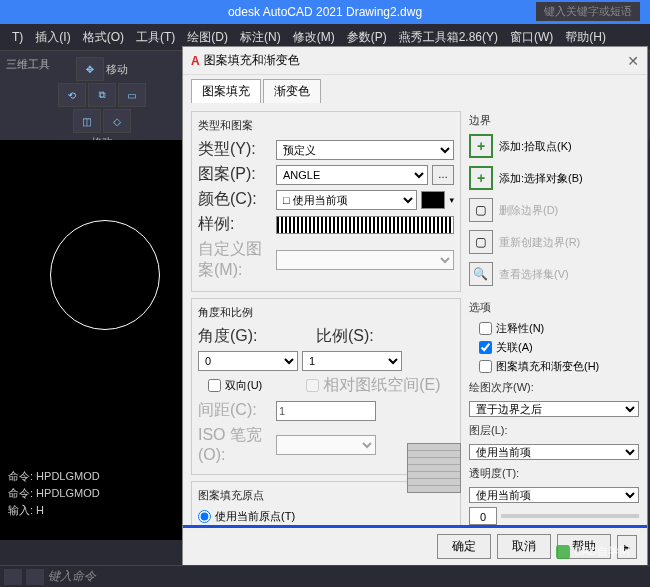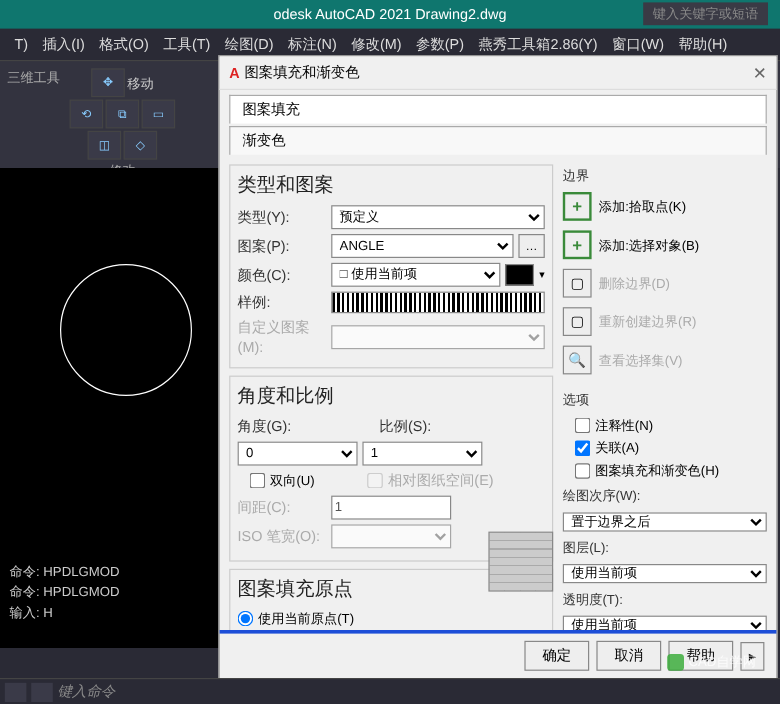--- a/index.html
+++ b/index.html
@@ -1,46 +1,46 @@
 <!DOCTYPE html>
 <html><head>
 <meta charset="utf-8">
 <style>
 * { box-sizing: border-box; margin: 0; padding: 0; font-family: "Microsoft YaHei", sans-serif; }
 body { width: 650px; height: 587px; background: #2a2a35; overflow: hidden; position: relative; color: #ccc; font-size: 12px; }
-.titlebar { height: 24px; background: #0f766e; display: flex; align-items: center; justify-content: center; color: #fff; font-size: 12px; }
+.titlebar { height: 24px; background: #3b82f6; display: flex; align-items: center; justify-content: center; color: #fff; font-size: 12px; }
 .titlebar .search { position: absolute; right: 10px; top: 2px; background: #3a3a45; padding: 2px 8px; font-size: 11px; color: #888; }
 .menubar { height: 26px; background: #2a2a35; display: flex; align-items: center; padding-left: 8px; gap: 4px; color: #ddd; }
 .menubar span { padding: 2px 4px; cursor: default; }
 .toolbar { height: 90px; background: #33333f; border-top: 1px solid #444; padding: 6px; display: flex; gap: 8px; }
 .tool-group { display: flex; flex-direction: column; align-items: center; gap: 2px; }
 .tool-label { font-size: 11px; color: #aaa; }
 .tool-btns { display: flex; gap: 2px; flex-wrap: wrap; }
 .tbtn { width: 28px; height: 24px; background: #3a3a48; border: 1px solid #444; display: flex; align-items: center; justify-content: center; color: #8cf; font-size: 10px; }
 .canvas { position: absolute; top: 140px; left: 0; width: 218px; height: 400px; background: #000; }
 .circle { position: absolute; top: 80px; left: 50px; width: 110px; height: 110px; border: 1px solid #fff; border-radius: 50%; }
 .cmdline { position: absolute; bottom: 20px; left: 8px; font-size: 11px; color: #ccc; }
 .cmdline div { margin-bottom: 2px; }
 .statusbar { position: absolute; bottom: 0; left: 0; width: 650px; height: 22px; background: #2a2a35; border-top: 1px solid #444; display: flex; align-items: center; padding: 0 4px; gap: 4px; }
 .statusbar .icon { width: 18px; height: 16px; background: #3a3a48; }
 
 .dialog { position: absolute; top: 46px; left: 182px; width: 466px; height: 520px; background: #f0f0f0; border: 1px solid #888; color: #000; display: flex; flex-direction: column; }
 .dlg-title { height: 28px; display: flex; align-items: center; padding: 0 8px; background: #f0f0f0; border-bottom: 1px solid #ddd; }
 .dlg-title .logo { color: #d22; font-weight: bold; margin-right: 4px; }
 .dlg-title .close { margin-left: auto; color: #666; font-size: 14px; }
-.tabs { display: flex; gap: 2px; padding: 4px 8px 0; flex-direction: column; }
+.tabs { display: flex; gap: 2px; padding: 4px 8px 0; }
 .tab { padding: 3px 10px; border: 1px solid #aaa; border-bottom: none; background: #f8f8f8; font-size: 12px; }
 .tab.active { background: #fff; }
 .dlg-body { flex: 1; display: flex; padding: 8px; gap: 8px; overflow: hidden; }
 .col-left { flex: 1; display: flex; flex-direction: column; gap: 6px; }
 .col-right { width: 170px; display: flex; flex-direction: column; gap: 4px; }
 .group { border: 1px solid #ccc; padding: 6px; }
-.group-title { font-size: 16px; margin-bottom: 6px; color: #222; }
+.group-title { font-size: 11px; margin-bottom: 6px; color: #222; }
 .row { display: flex; align-items: center; margin-bottom: 4px; gap: 4px; }
-.lbl { width: 74px; font-size: 12px; color: #333; }
+.lbl { width: 74px; font-size: 16px; color: #333; }
 .lbl.disabled { color: #aaa; }
 select, input[type=text] { height: 20px; font-size: 11px; border: 1px solid #888; padding: 0 2px; background: #fff; }
 select { flex: 1; }
 .swatch { width: 24px; height: 18px; border: 1px solid #888; }
 .pattern-prev { flex: 1; height: 18px; background: repeating-linear-gradient(90deg,#000 0 2px,#fff 2px 4px); border: 1px solid #888; }
 .small-btn { width: 22px; height: 20px; border: 1px solid #888; background: #eee; font-size: 10px; }
 .chk { display: flex; align-items: center; gap: 4px; font-size: 11px; padding-left: 10px; }
 .chk input { margin: 0; }
 .radio { display: flex; align-items: center; gap: 4px; font-size: 11px; margin-bottom: 4px; }
 .icon-btn { width: 24px; height: 24px; border: 1px solid #888; background: #eee; display: flex; align-items: center; justify-content: center; }

